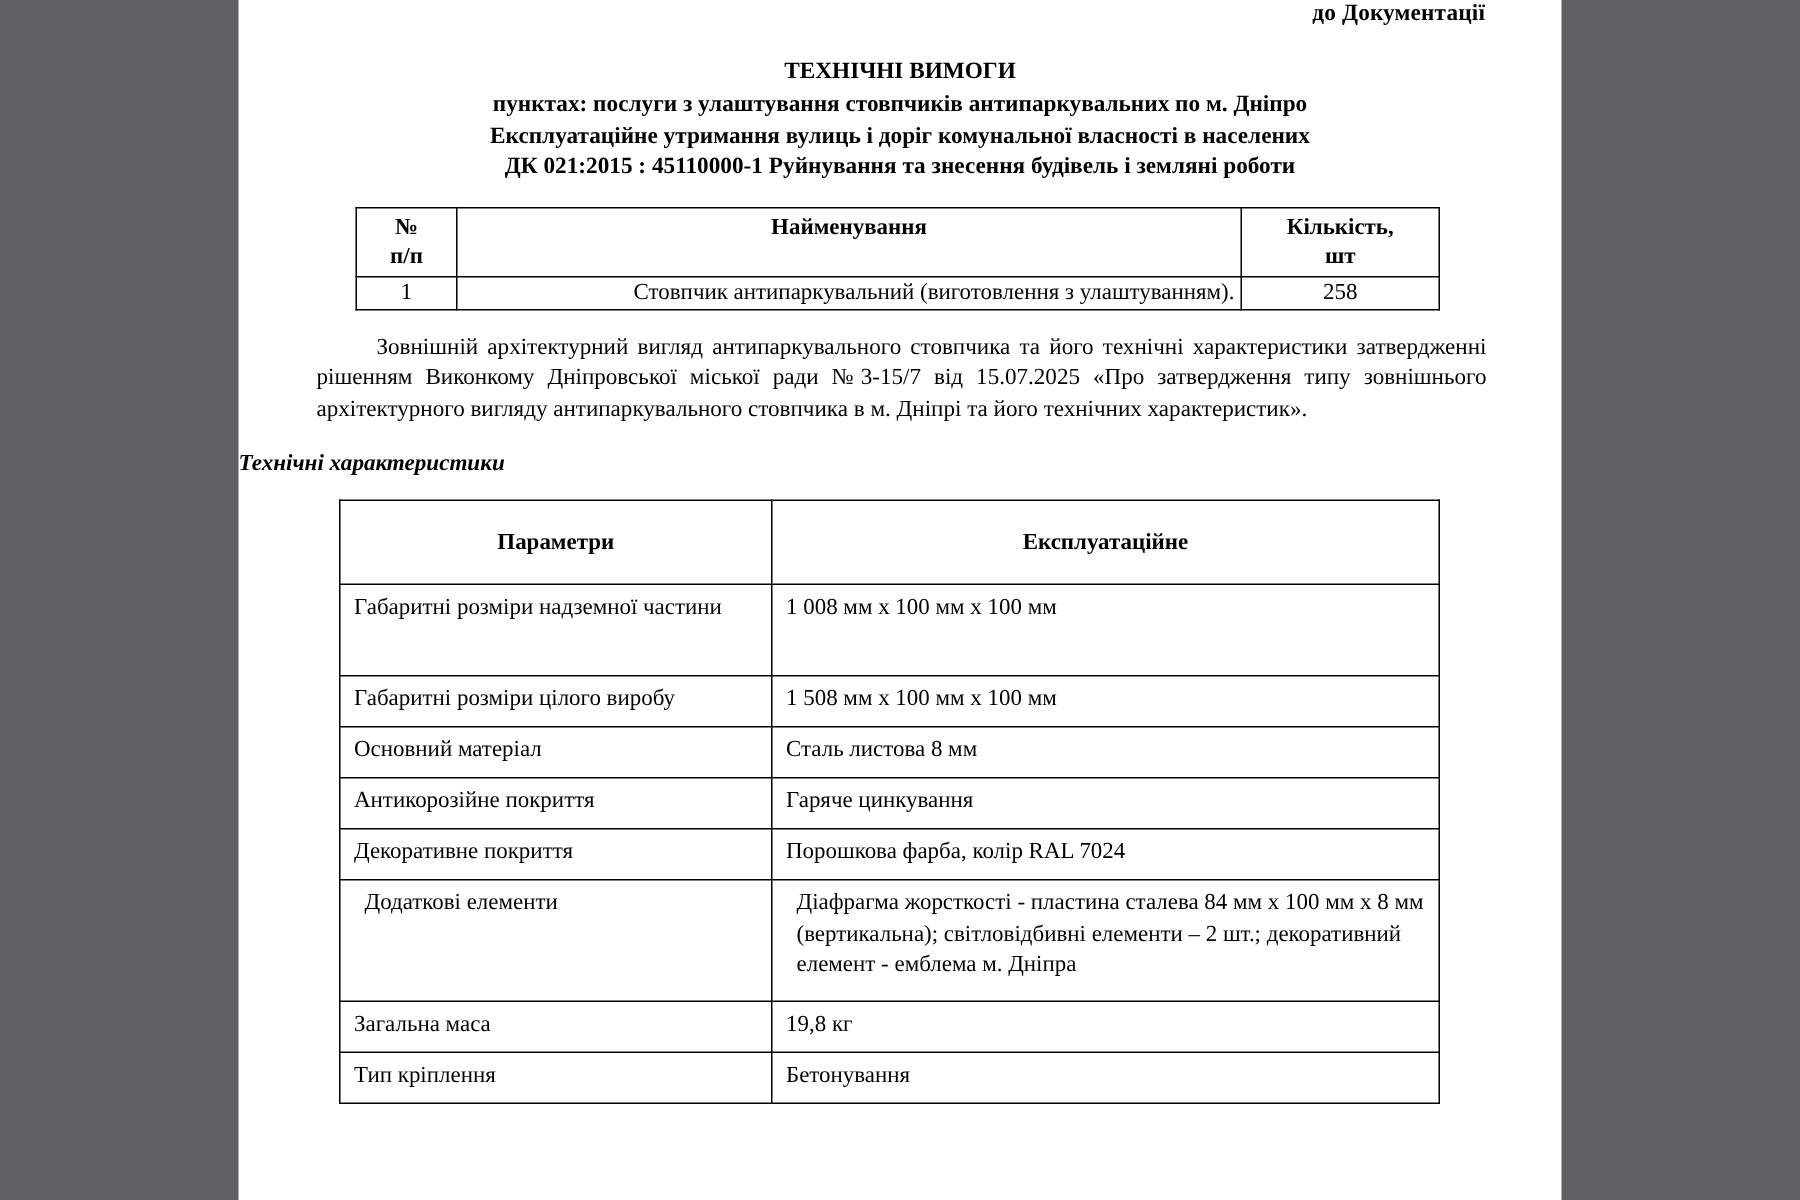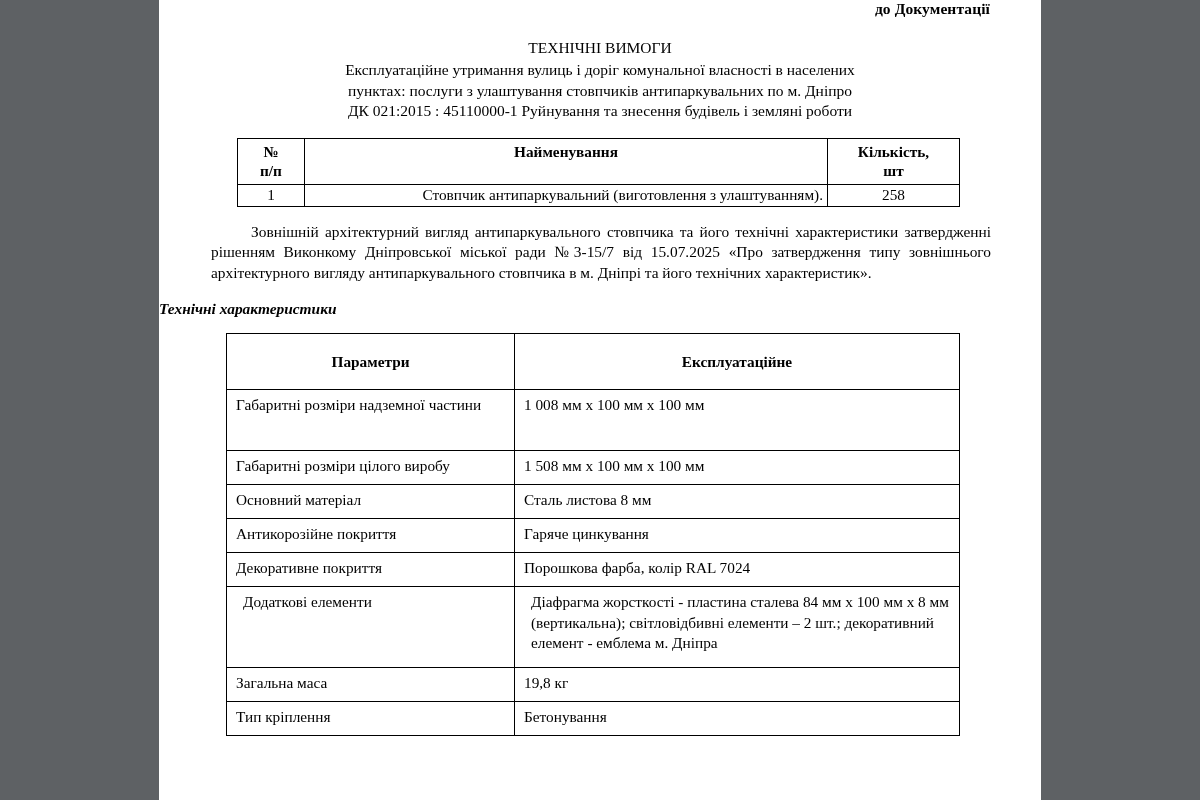--- a/index.html
+++ b/index.html
@@ -48,21 +48,21 @@
     font-size: 15.5px;
     line-height: 1.0;
     padding: 1px 51px 0 0;
     letter-spacing: 0.1px;
     font-family: Liberation Serif, serif;
   }
 
   
   .title-block {
     text-align: center;
-    font-weight: normal;
+    font-weight: bold;
     font-size: 15.5px;
     line-height: 20.5px;
     margin-top: 21px;
     padding: 0 42px;
   }
   .title-block .title-line { display: block; white-space: nowrap; }
   .title-main { margin-bottom: 2px; }
 
   
   table {
@@ -143,22 +143,22 @@
 <body>
 
 <div id="viewer">
   <div id="page">
     <div id="page-inner">
 
       <div class="doc-header">до Документації</div>
 
       <div class="title-block">
         <span class="title-line title-main">ТЕХНІЧНІ ВИМОГИ</span>
+        <span class="title-line">пунктах: послуги з улаштування стовпчиків антипаркувальних по м. Дніпро</span>
         <span class="title-line">Експлуатаційне утримання вулиць і доріг комунальної власності в населених</span>
-        <span class="title-line">пунктах: послуги з улаштування стовпчиків антипаркувальних по м. Дніпро</span>
         <span class="title-line">ДК 021:2015 : 45110000-1 Руйнування та знесення будівель і земляні роботи</span>
       </div>
 
       <table id="table-items">
         <colgroup>
           <col class="c-num">
             <col class="c-name">
             <col class="c-qty">
         </colgroup>
         <thead>

